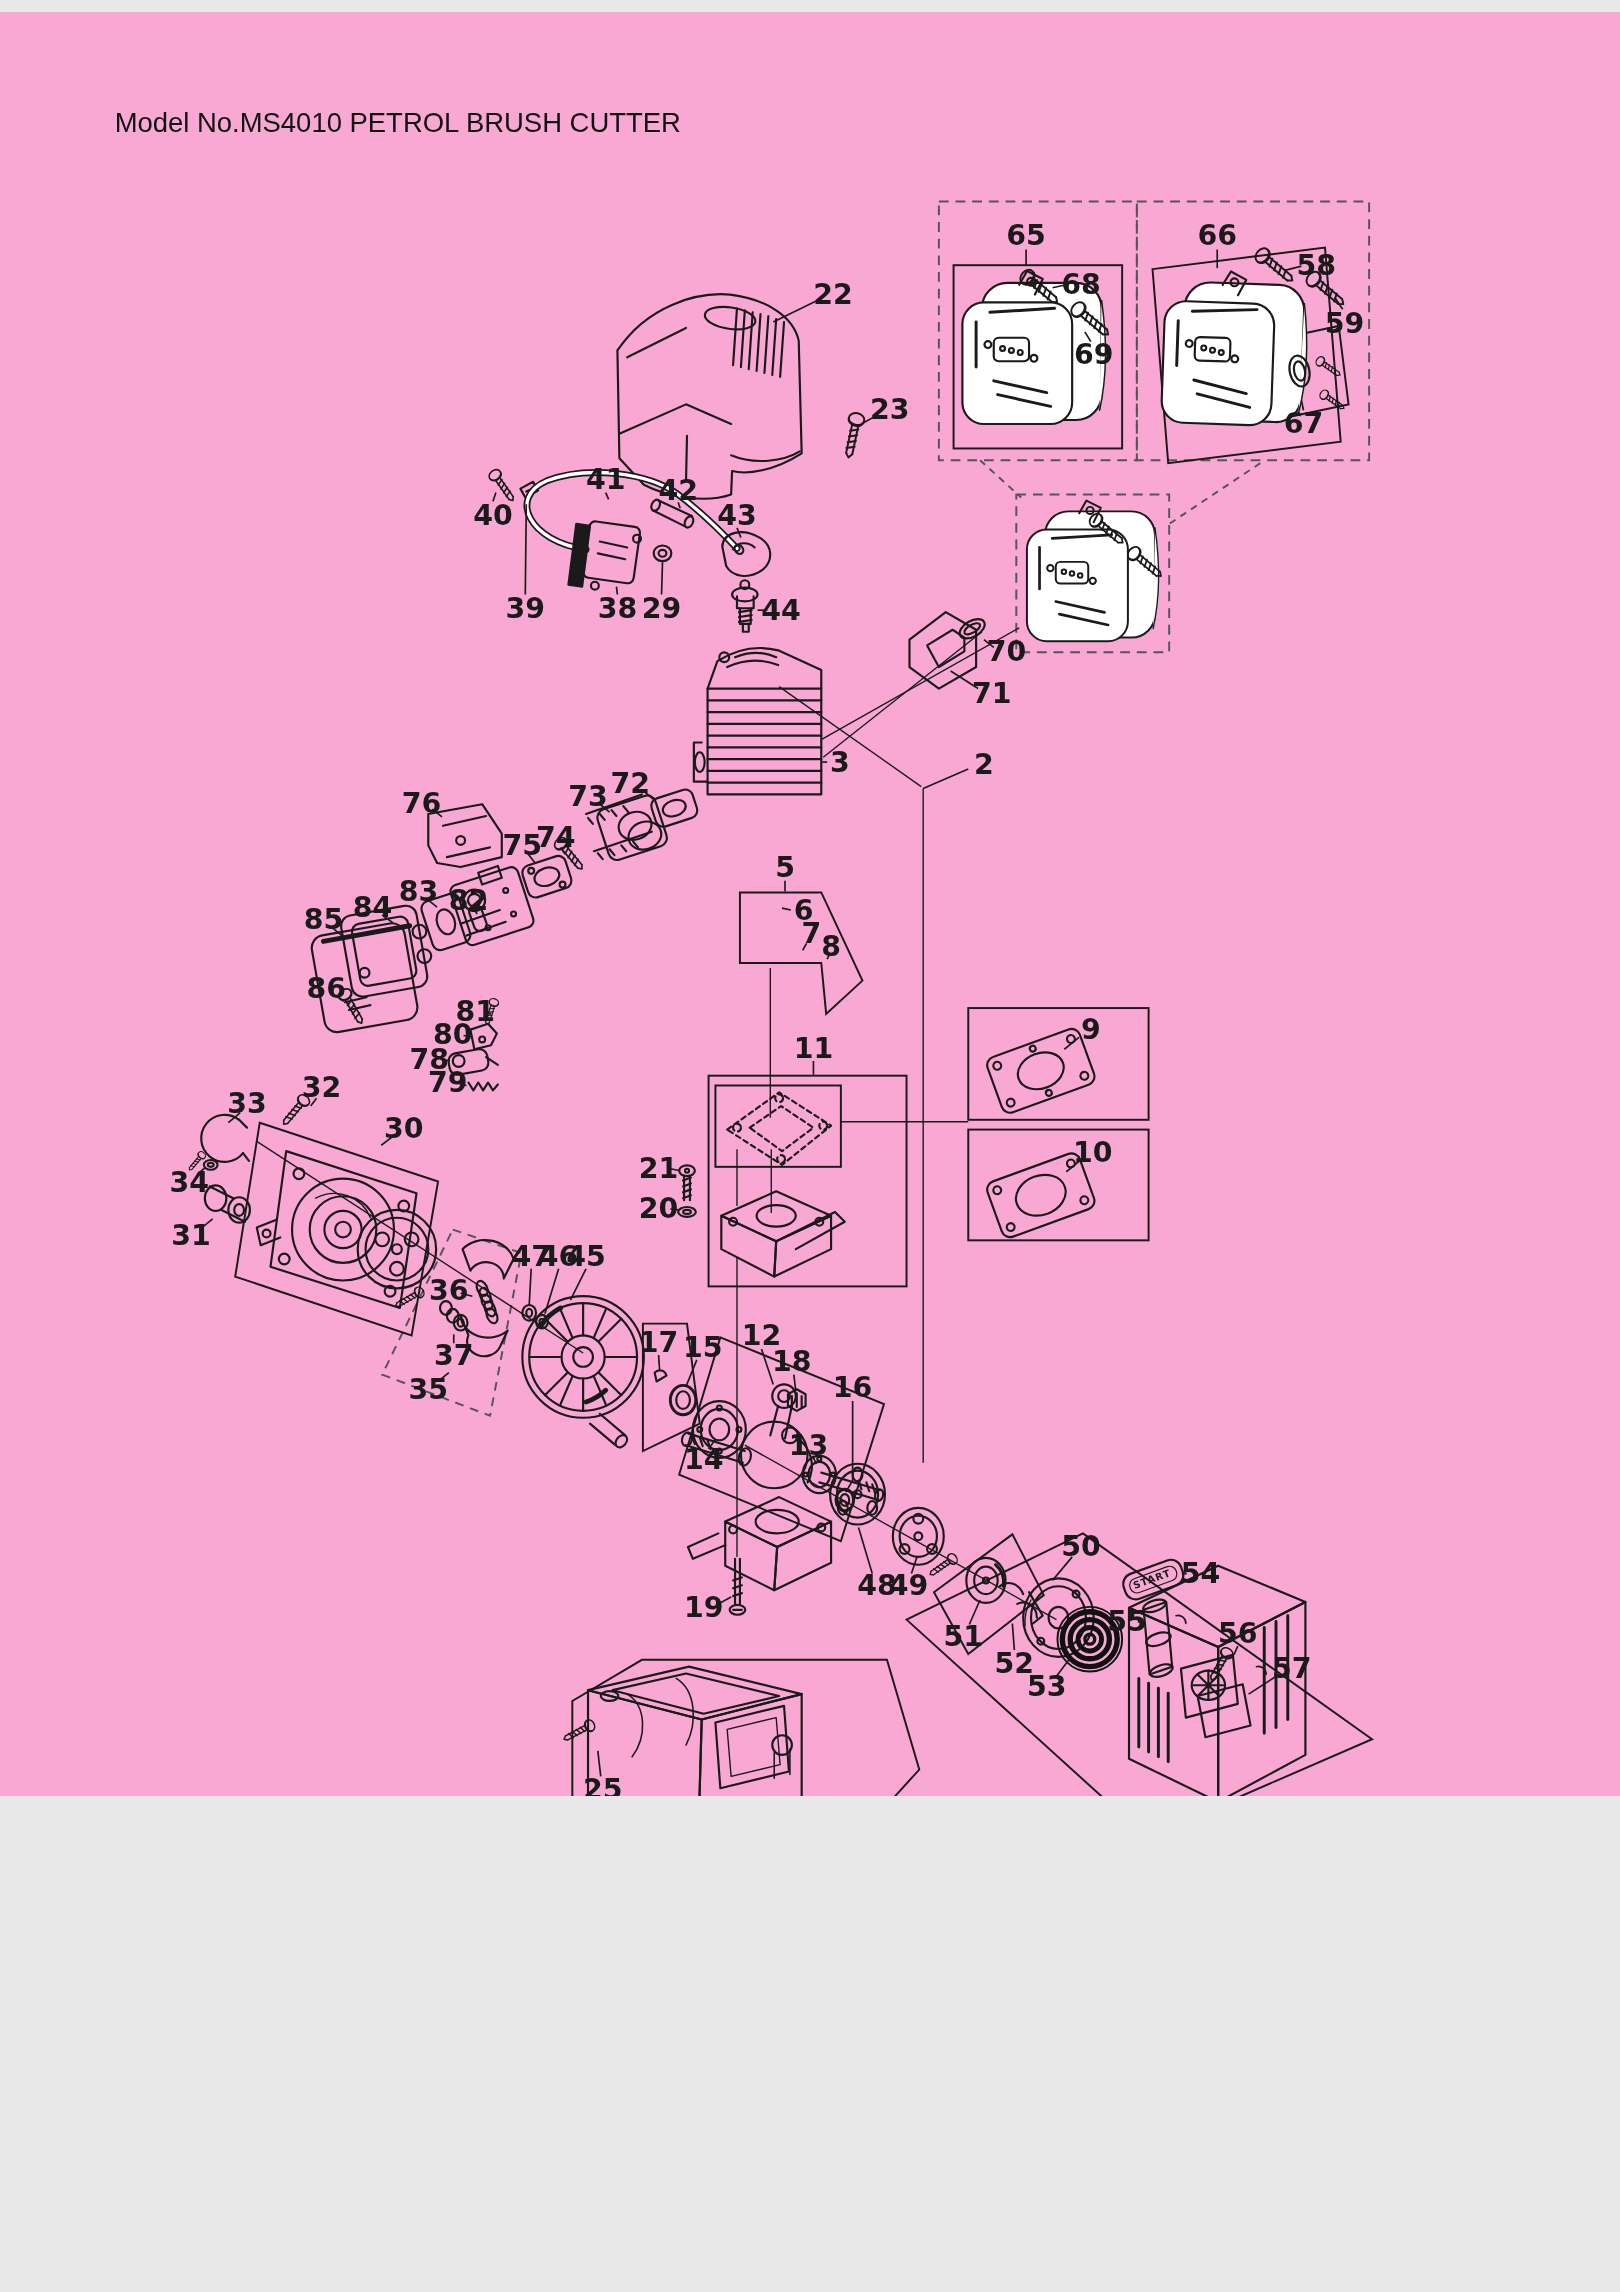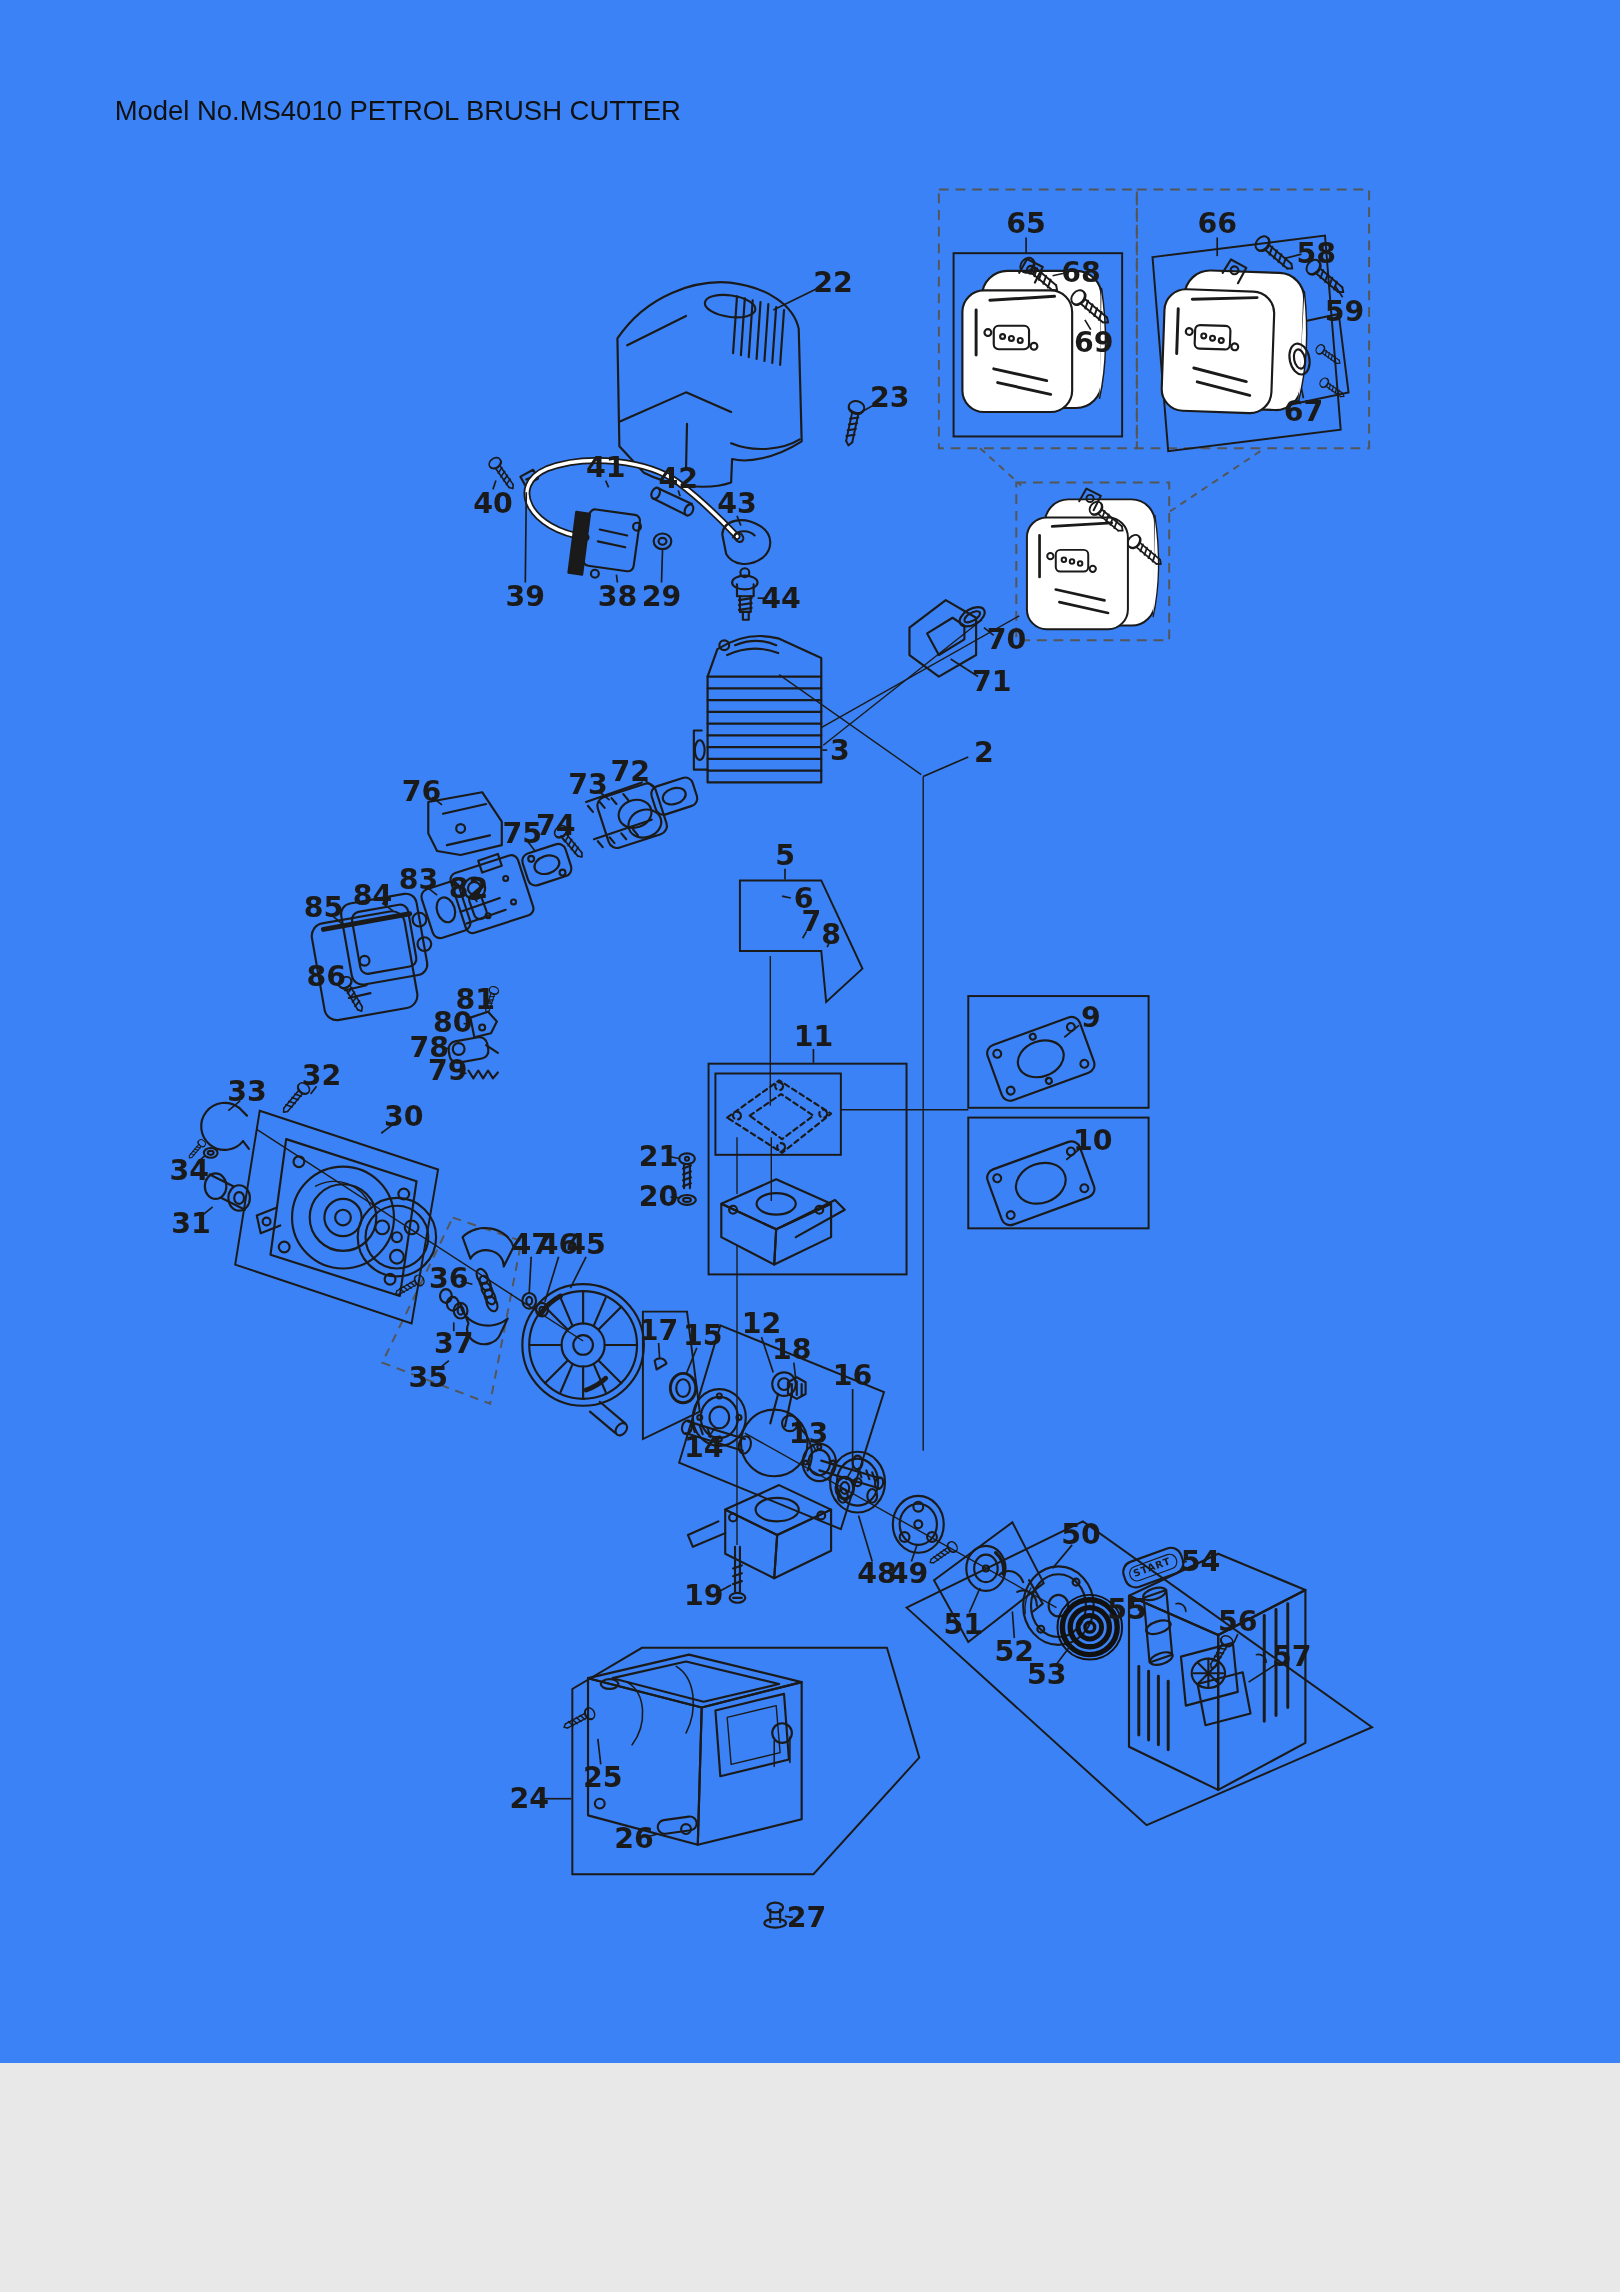--- a/index.html
+++ b/index.html
@@ -1,16 +1,16 @@
 <!DOCTYPE html>
 <html><head>
 <meta charset="utf-8">
 <style>
   html,body{margin:0;padding:0;background:#e8e8e8;}
-  .page{position:relative;width:1620px;height:2063px;background:#3b82f6;margin:0 auto;overflow:hidden;}
+  .page{position:relative;width:1620px;height:1784px;background:#f9a8d4;margin:12px auto;overflow:hidden;}
   svg{position:absolute;left:0;top:0;}
   .num{font-family:"DejaVu Sans","Liberation Sans",sans-serif;font-size:29px;font-weight:600;fill:#1a1a1a;text-anchor:middle;dominant-baseline:central;}
   .leader{fill:none;stroke:#1a1a1a;stroke-width:1.7;}
   .title-text{font-family:"Liberation Sans","DejaVu Sans",sans-serif;font-size:28px;fill:#111;}
   .startlbl{font-family:"DejaVu Sans",sans-serif;font-size:10px;font-weight:700;fill:#1a1a1a;letter-spacing:1px;}
 </style>
 </head>
 <body>
 
 <div class="page">

